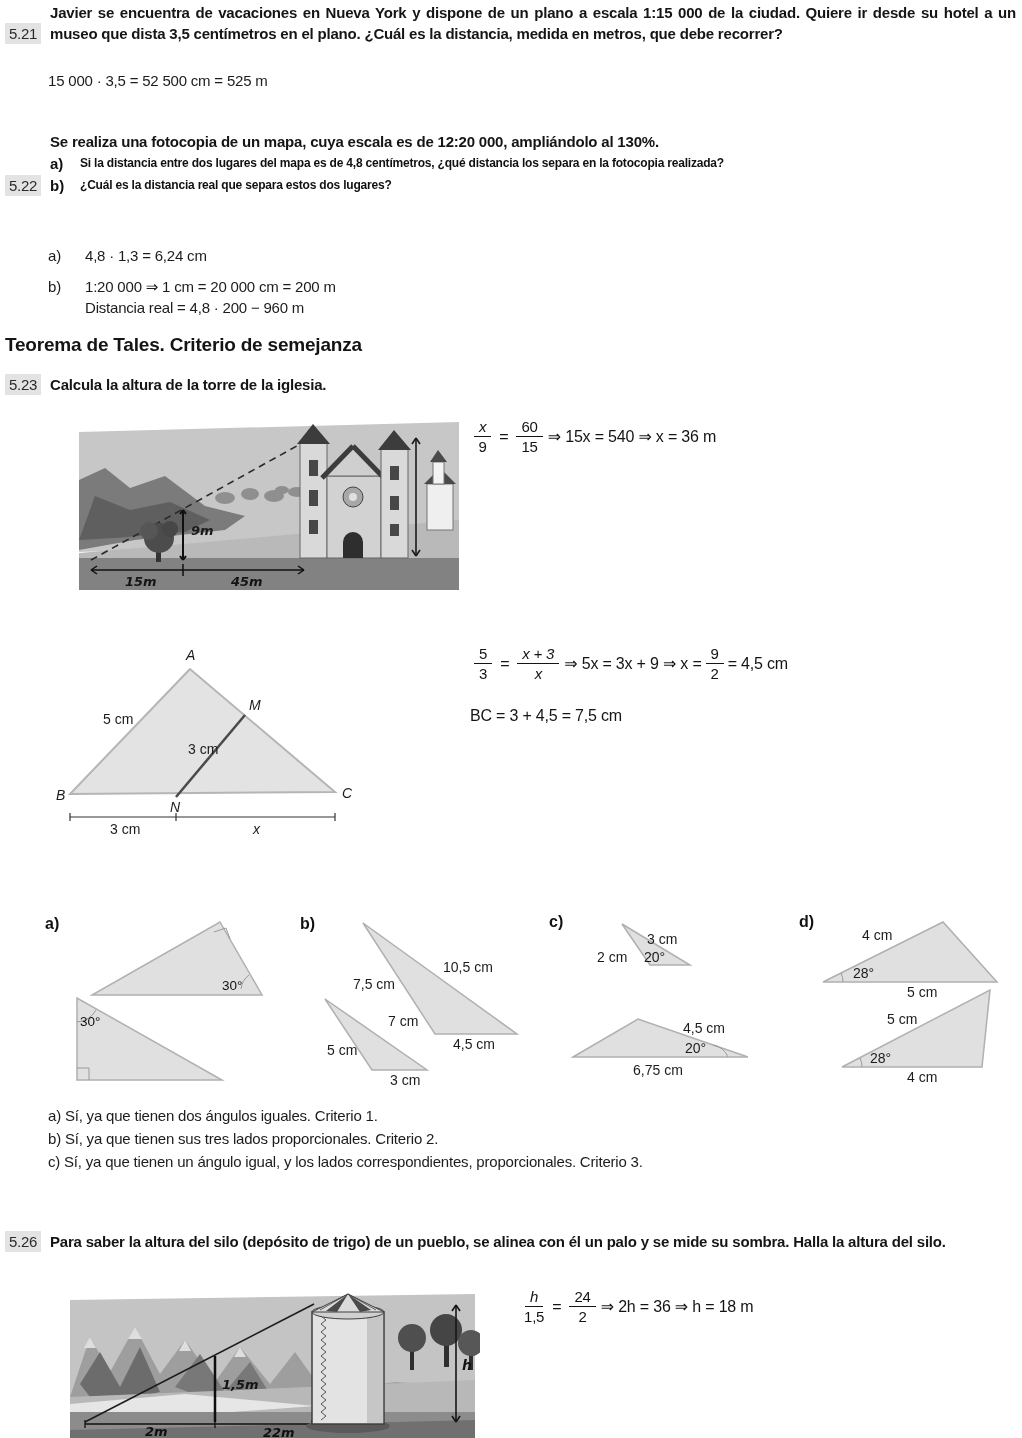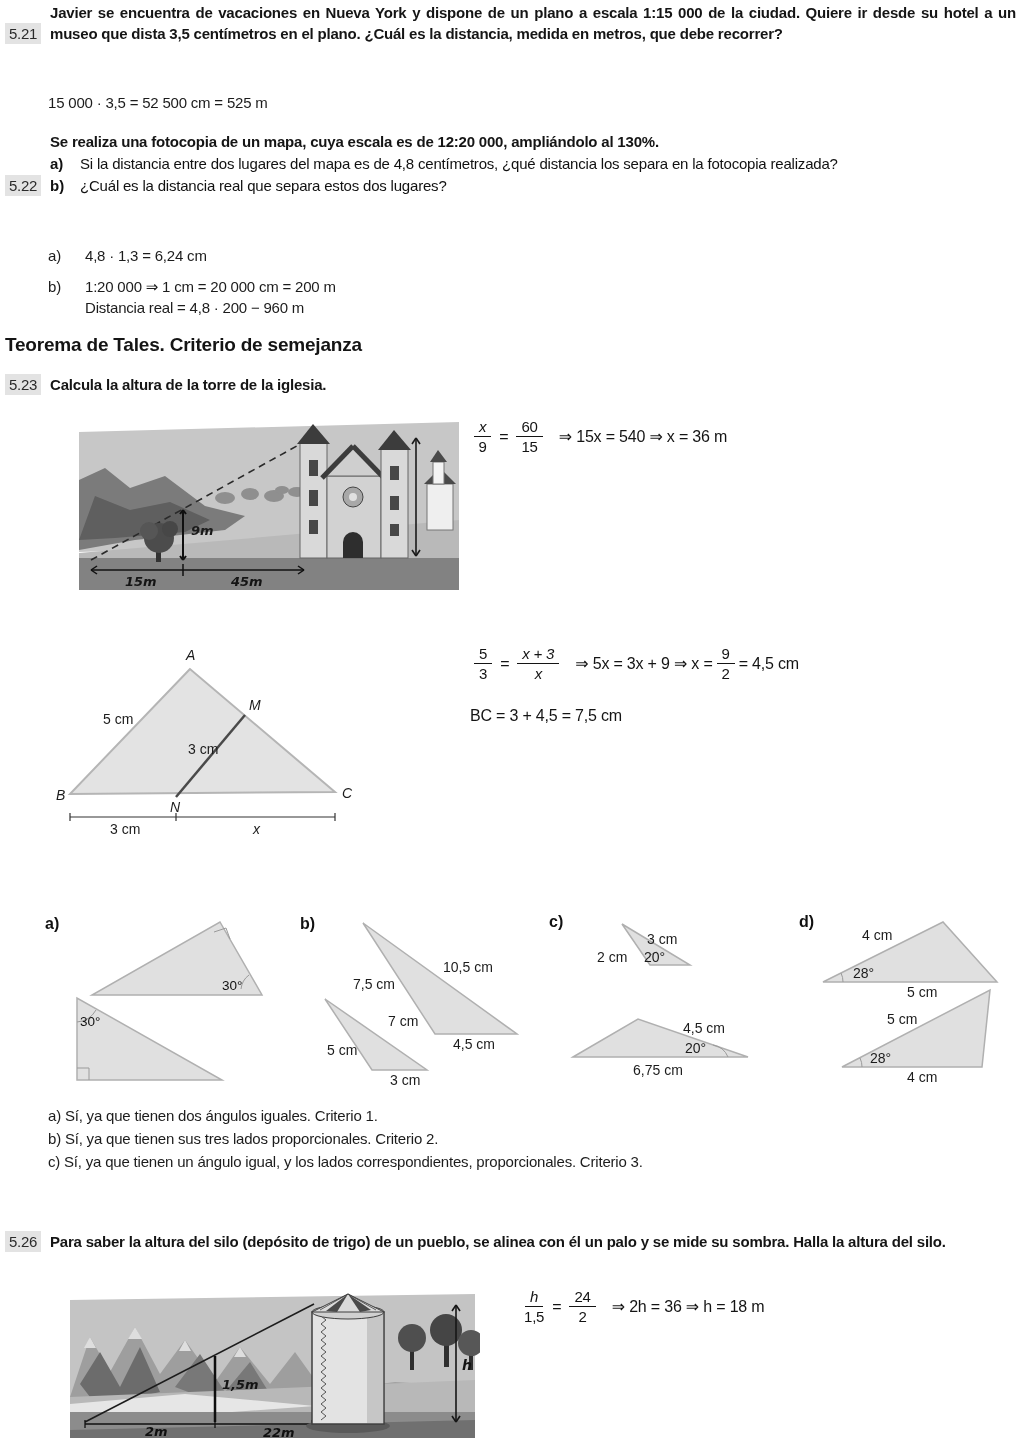--- a/index.html
+++ b/index.html
@@ -8,53 +8,53 @@
   .abs{position:absolute;}
   
   .ex{position:absolute;left:5px;right:6px;display:flex;align-items:flex-end;}
   .num{flex:0 0 auto;background:#e3e3e3;color:#2b2b2b;font-size:15px;line-height:19px;
        padding:1px 4px;margin-right:9px;letter-spacing:-0.3px;}
   .exbody{flex:1 1 auto;}
   .stmt{margin:0;font-weight:700;font-size:15px;line-height:21px;text-align:justify;
         letter-spacing:-0.2px;color:#151515;}
   .item{display:flex;margin-top:1px;}
   .item .ilabel{flex:0 0 30px;font-weight:700;font-size:15px;line-height:21px;}
-  .item .itext{flex:1;font-weight:400;font-size:15px;line-height:21px;text-align:justify;letter-spacing:-0.2px;}
+  .item .itext{flex:1;font-weight:700;font-size:12px;line-height:21px;text-align:justify;letter-spacing:-0.2px;}
   .sol{font-weight:400;font-size:15px;line-height:21px;color:#1c1c1c;letter-spacing:-0.2px;}
   .solrow{display:flex;}
   .solrow .slabel{flex:0 0 37px;}
   .section-title{font-weight:700;font-size:19px;letter-spacing:-0.2px;color:#141414;}
   
   .formula{display:inline-flex;align-items:center;font-size:16px;color:#141414;white-space:nowrap;letter-spacing:-0.2px;}
   .frac{display:inline-flex;flex-direction:column;align-items:center;text-align:center;margin:0 4px;font-size:15px;line-height:17px;}
   .frac .fnum{display:block;border-bottom:1.4px solid #141414;padding:0 5px 1px;}
   .frac .fden{display:block;padding-top:1px;}
   .op{margin:0 4px;}
-  .tail{margin-left:12px;}
+  .tail{margin-left:1px;}
   .it{font-style:italic;}
   
   svg text{font-family:"Liberation Sans",sans-serif;}
   .hand{font-family:"DejaVu Sans",sans-serif;font-style:italic;font-weight:700;}
   .meas{font-size:14px;fill:#1c1c1c;}
   .vtx{font-size:14px;font-style:italic;fill:#1c1c1c;}
   .partlabel{font-weight:700;font-size:16px;color:#111;}
   .answers div{margin:0;}
 </style>
 </head>
 <body>
 
 <div class="page">
 
   <section class="ex" style="top:2px">
     <span class="num">5.21</span>
     <div class="exbody">
       <p class="stmt">Javier se encuentra de vacaciones en Nueva York y dispone de un plano a escala 1:15 000 de la ciudad. Quiere ir desde su hotel a un museo que dista 3,5 centímetros en el plano. ¿Cuál es la distancia, medida en metros, que debe recorrer?</p>
     </div>
   </section>
-  <div class="abs sol" style="top:92px;left:48px">15 000 · 3,5 = 52 500 cm = 525 m</div>
+  <div class="abs sol" style="top:70px;left:48px">15 000 · 3,5 = 52 500 cm = 525 m</div>
 
   <section class="ex" style="top:131px">
     <span class="num">5.22</span>
     <div class="exbody">
       <p class="stmt">Se realiza una fotocopia de un mapa, cuya escala es de 12:20 000, ampliándolo al 130%.</p>
       <div class="item">
         <span class="ilabel">a)</span>
         <div class="itext">Si la distancia entre dos lugares del mapa es de 4,8 centímetros, ¿qué distancia los separa en la fotocopia realizada?</div>
       </div>
       <div class="item">

